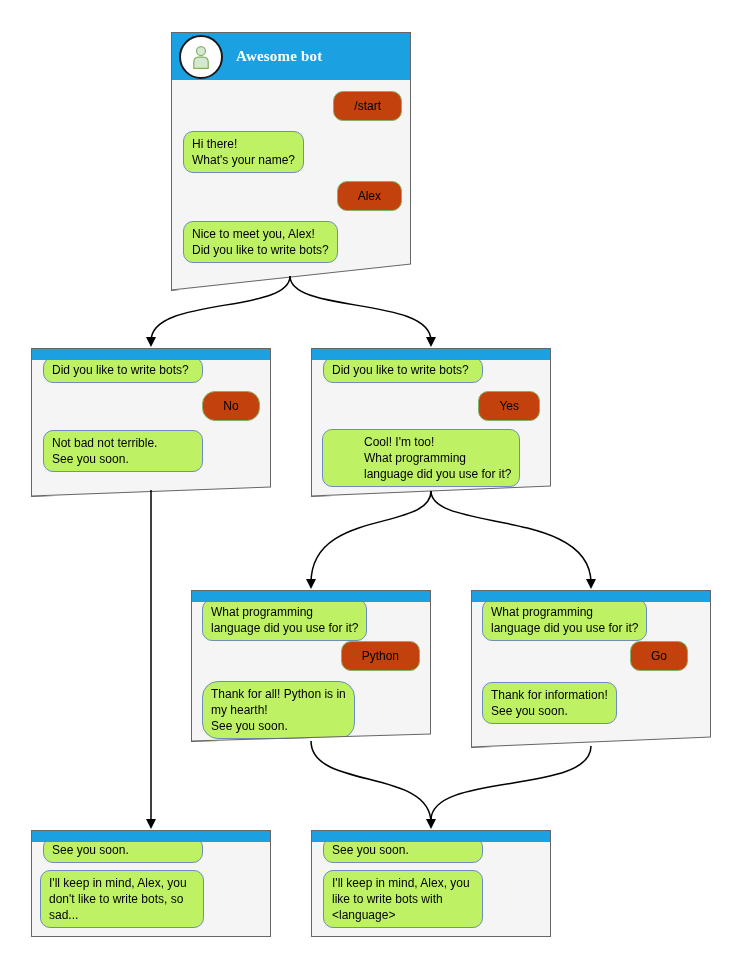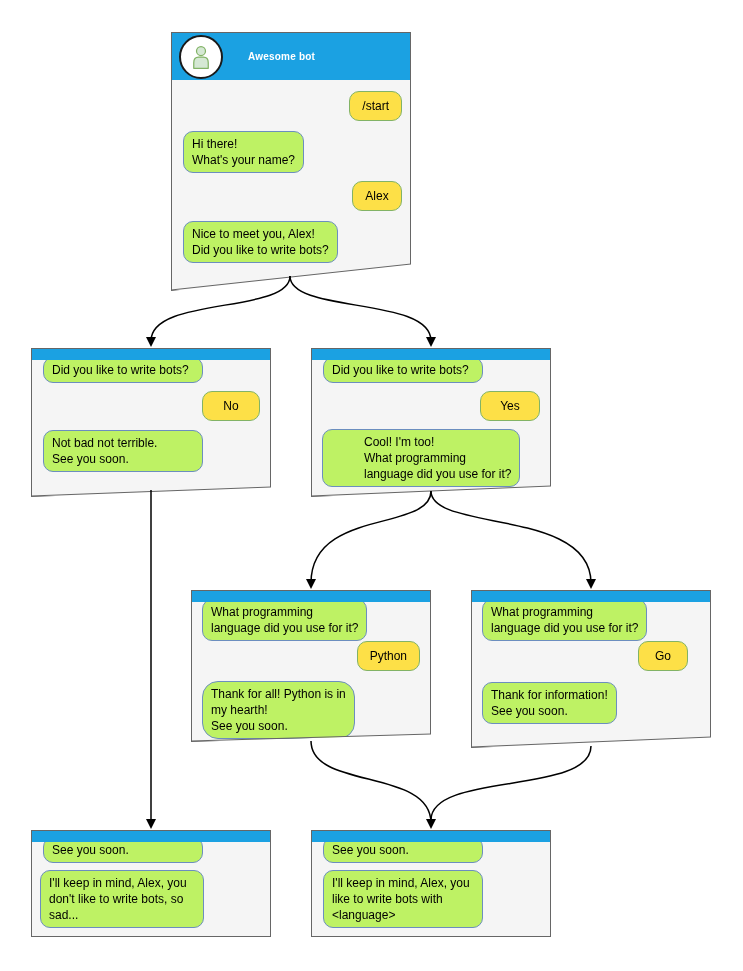--- a/index.html
+++ b/index.html
@@ -16,40 +16,40 @@
     box-sizing:border-box;
   }
   .header {
     position:absolute; top:0; left:0; right:0;
     background:#1ba1e2;
     z-index:2;
   }
   .header-big { height:47px; display:flex; align-items:center; }
   .header-small { height:11px; }
   .title {
-    color:#ffffff; font-weight:bold; font-size:10px;
-    margin-left:25px; letter-spacing:0.2px;
+    color:#ffffff; font-weight:bold; font-size:15px;
+    margin-left:13px; letter-spacing:0.2px;font-family:Liberation Serif, serif;
   }
   .avatar {
     width:44px; height:44px; border-radius:50%;
     background:#ffffff; border:2px solid #1a1a1a;
     margin-left:7px; display:flex; align-items:center; justify-content:center;
     box-sizing:border-box; flex:0 0 auto;
   }
   .bubble {
     position:absolute;
     font-size:12px; line-height:16px; color:#000000;
     padding:4px 8px;
     border-radius:10px;
     white-space:pre;
     box-sizing:border-box;
     z-index:1;
   }
   .bot  { background:#bef264; border:1px solid #6c8ebf; }
-  .user { background:#fde047; border:1px solid #82b366; text-align:center; padding:6px 12px; }
+  .user { background:#c2410c; border:1px solid #82b366; text-align:center; padding:6px 20px; }
   #edges {
     position:absolute; left:0; top:0; z-index:5;
     pointer-events:none;
   }
   #edges path.conn { fill:none; stroke:#000000; stroke-width:1.5px; }
   #edges line.slant { stroke:#666666; stroke-width:1px; }
 </style>
 </head>
 <body>
 
@@ -67,21 +67,21 @@
   <div class="bubble bot" style="top:98px;left:11px;">Hi there!
 What's your name?</div>
   <div class="bubble user" style="top:148px;right:8px;min-width:50px;">Alex</div>
   <div class="bubble bot" style="top:188px;left:11px;">Nice to meet you, Alex!
 Did you like to write bots?</div>
 </div>
 
 <div class="window" style="left:31px;top:348px;width:240px;height:149px;clip-path:polygon(0 0,100% 0,100% 139px,0 100%);">
   <div class="header header-small"></div>
   <div class="bubble bot" style="top:8px;left:11px;min-width:160px;">Did you like to write bots?</div>
-  <div class="bubble user" style="top:42px;right:10px;min-width:58px;">No</div>
+  <div class="bubble user" style="top:42px;right:10px;min-width:58px;border-radius:13px;">No</div>
   <div class="bubble bot" style="top:81px;left:11px;min-width:160px;">Not bad not terrible.
 See you soon.</div>
 </div>
 
 <div class="window" style="left:311px;top:348px;width:240px;height:149px;clip-path:polygon(0 0,100% 0,100% 138px,0 100%);">
   <div class="header header-small"></div>
   <div class="bubble bot" style="top:8px;left:11px;min-width:160px;">Did you like to write bots?</div>
   <div class="bubble user" style="top:42px;right:10px;min-width:60px;">Yes</div>
   <div class="bubble bot" style="top:80px;left:10px;padding-left:41px;">Cool! I'm too!
 What programming

